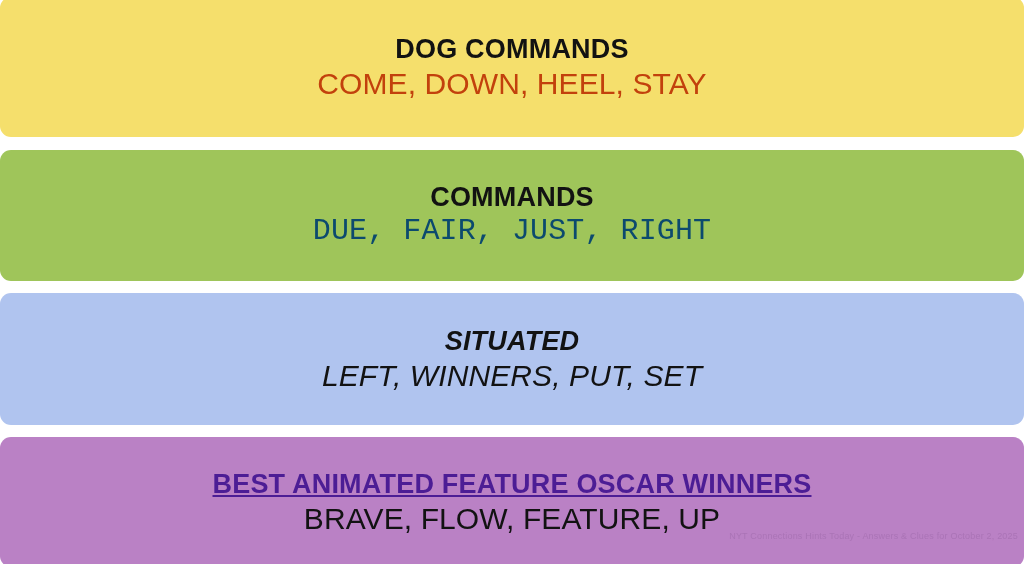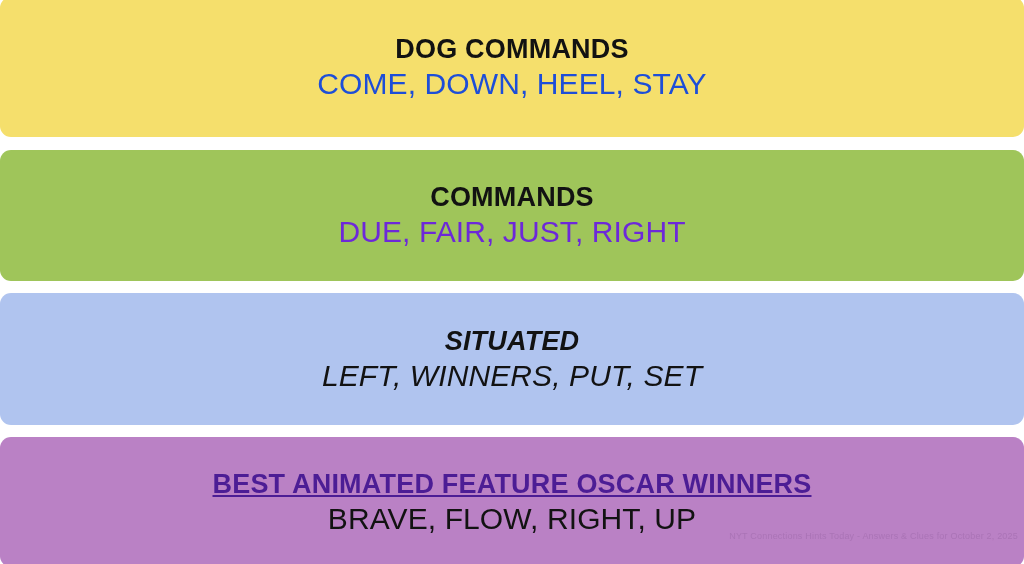--- a/index.html
+++ b/index.html
@@ -70,33 +70,33 @@
     pointer-events: none;
   }
 </style>
 </head>
 <body style="background-color: rgb(255, 255, 255);">
 
 <div class="board">
 
   <div class="band band-1" style="background-color: rgb(245, 223, 108);">
     <div class="cat-title" style="color: rgb(18, 18, 18);">DOG COMMANDS</div>
-    <div class="cat-words" style="color: #1d4ed8;">COME, DOWN, HEEL, STAY</div>
+    <div class="cat-words" style="color: #c2410c;">COME, DOWN, HEEL, STAY</div>
   </div>
 
   <div class="band band-2" style="background-color: rgb(159, 197, 90);">
     <div class="cat-title" style="color: rgb(18, 18, 18);">COMMANDS</div>
-    <div class="cat-words" style="color: #6d28d9;">DUE, FAIR, JUST, RIGHT</div>
+    <div class="cat-words" style="color: #0c4a6e; font-family: Liberation Mono, monospace;">DUE, FAIR, JUST, RIGHT</div>
   </div>
 
   <div class="band band-3" style="background-color: rgb(176, 196, 239); font-style: italic;">
     <div class="cat-title" style="color: rgb(18, 18, 18);">SITUATED</div>
     <div class="cat-words" style="color: rgb(18, 18, 18);">LEFT, WINNERS, PUT, SET</div>
   </div>
 
   <div class="band band-4" style="background-color: rgb(186, 129, 197);">
     <div class="cat-title" style="color: #4c1d95; text-decoration: underline;">BEST ANIMATED FEATURE OSCAR WINNERS</div>
-    <div class="cat-words" style="color: rgb(18, 18, 18);">BRAVE, FLOW, RIGHT, UP</div>
+    <div class="cat-words" style="color: rgb(18, 18, 18);">BRAVE, FLOW, FEATURE, UP</div>
   </div>
 
   <div class="watermark">NYT Connections Hints Today - Answers &amp; Clues for October 2, 2025</div>
 
 </div>
 
 </body></html>

